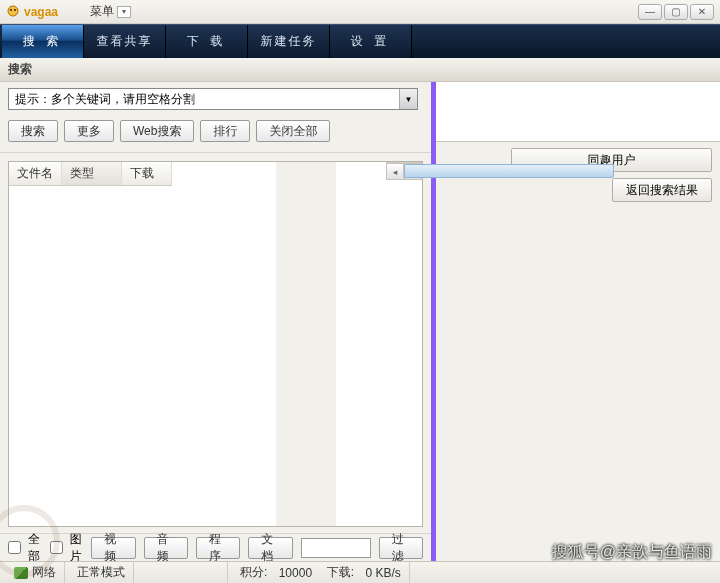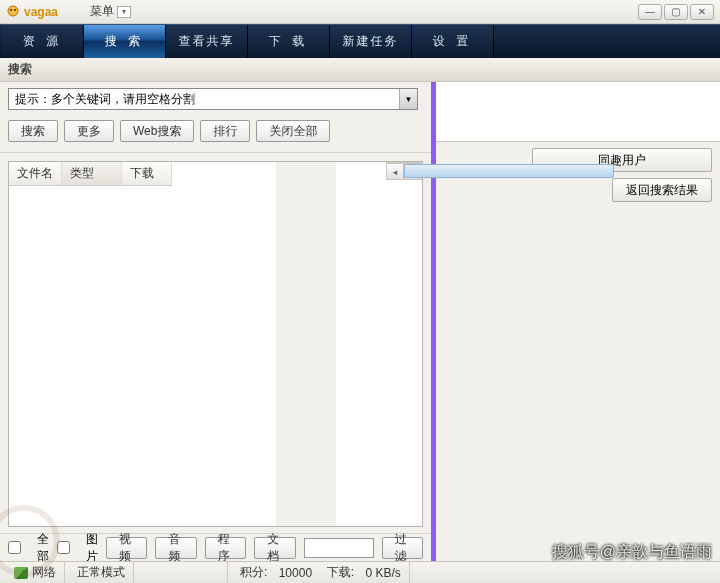--- a/index.html
+++ b/index.html
@@ -47,29 +47,29 @@
 .tbody { flex: 1; display: flex; }
 .tbody .col-main { flex: 1; background: #fff; }
 .tbody .col-type { width: 60px; background: #f2f0ea; }
 .tbody .col-dl { width: 50px; background: #fff; }
 .hscroll { height: 18px; background: #f2f0ea; border-top: 1px solid #d0ccc4; display: flex; align-items: center; }
 .hscroll .arrow { width: 18px; height: 100%; background: linear-gradient(#fff,#e0e0e0); border: 1px solid #c8c4bc; display: flex; align-items: center; justify-content: center; font-size: 9px; color: #666; }
 .hscroll .track { flex: 1; height: 100%; position: relative; background: #eceae4; }
 .hscroll .thumb { position: absolute; left: 0; top: 1px; height: 14px; width: 210px; background: linear-gradient(#e4effa, #b8d4ec); border: 1px solid #8fb4d4; border-radius: 2px; }
 
 .filter-bar { height: 28px; padding: 0 8px; display: flex; align-items: center; gap: 8px; border-top: 1px solid #d8d4cc; }
-.filter-bar .chk { display: flex; align-items: center; gap: 16px; }
+.filter-bar .chk { display: flex; align-items: center; gap: 7px; }
 .filter-bar input[type=checkbox] { width: 13px; height: 13px; }
 .filter-bar .txt { width: 70px; height: 20px; border: 1px solid #999; background: #fff; }
 
 .statusbar { height: 22px; background: linear-gradient(#f5f3ee, #e8e6e0); border-top: 1px solid #c8c4bc; display: flex; align-items: center; padding: 0 6px; gap: 4px; color: #333; }
 .statusbar .cell { padding: 0 8px; border-right: 1px solid #d0ccc4; height: 100%; display: flex; align-items: center; gap: 4px; }
 .net-icon { width: 14px; height: 12px; background: linear-gradient(135deg,#6ab04c 50%, #3a8020 50%); border-radius: 2px; }
 
-.side-btn { width: 180px; height: 24px; margin-left: auto; margin-bottom: 6px; border: 1px solid #b0aca4; background: linear-gradient(#fdfdfc, #e8e6e0); display: flex; align-items: center; justify-content: center; cursor: pointer; border-radius: 2px; }
+.side-btn { width: 201px; height: 24px; margin-left: auto; margin-bottom: 6px; border: 1px solid #b0aca4; background: linear-gradient(#fdfdfc, #e8e6e0); display: flex; align-items: center; justify-content: center; cursor: pointer; border-radius: 2px; }
 .side-btn.small { width: 100px; }
 
 .watermark { position: absolute; right: 8px; bottom: 20px; color: rgba(255,255,255,.85); text-shadow: 0 0 3px #000, 0 0 3px #000; font-size: 16px; pointer-events: none; }
 .ghost-seal { position: absolute; left: -12px; bottom: 6px; width: 72px; height: 72px; border-radius: 50%; border: 6px solid rgba(140,110,80,.15); pointer-events: none; }
 </style>
 </head>
 <body>
 
 <div class="window">
 
@@ -82,21 +82,20 @@
     <span class="app-name">vagaa</span>
     <span class="menu-btn">菜单</span>
     <span class="menu-drop">▾</span>
     <span class="spacer"></span>
     <span class="win-btn">—</span>
     <span class="win-btn">▢</span>
     <span class="win-btn">✕</span>
   </div>
 
   <div class="navbar">
-    <div class="tab">资 源</div>
     <div class="tab active">搜 索</div>
     <div class="tab narrow">查看共享</div>
     <div class="tab">下 载</div>
     <div class="tab narrow">新建任务</div>
     <div class="tab">设 置</div>
   </div>
 
   <div class="section-header">
     <span>搜索</span>
   </div>

